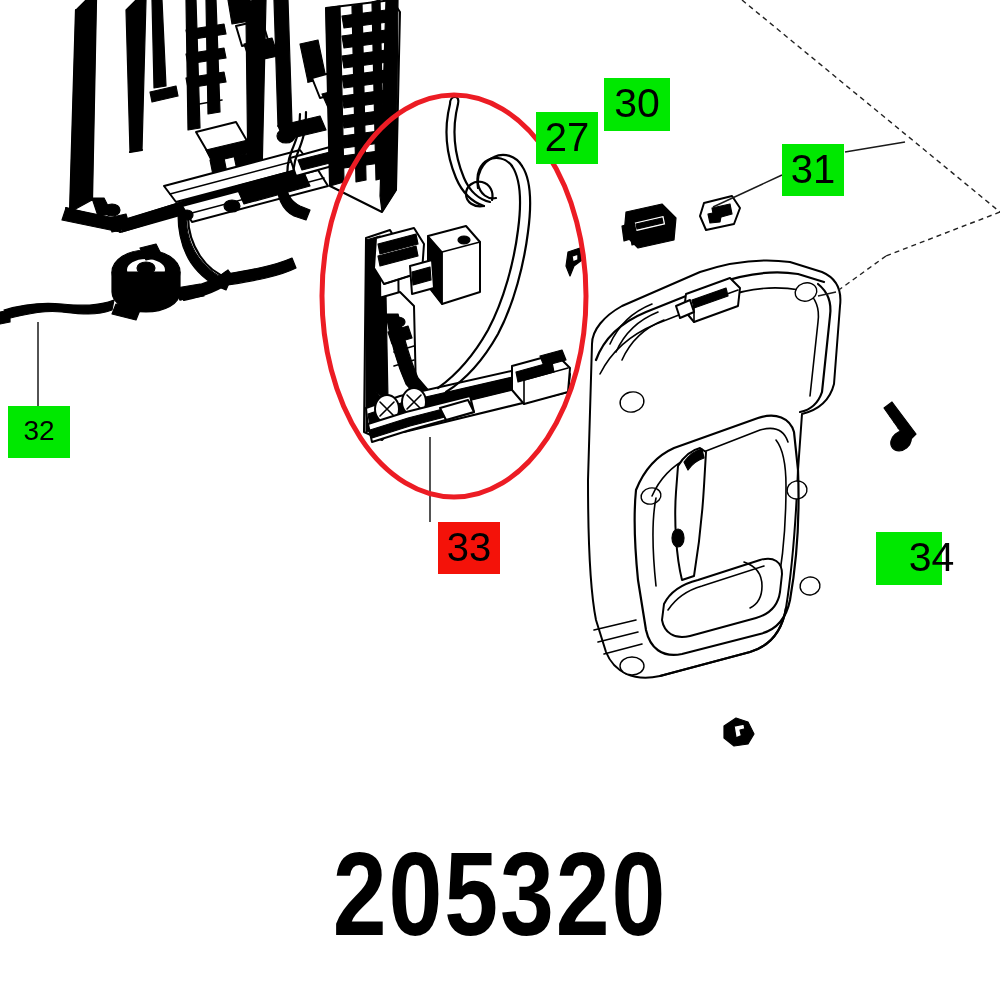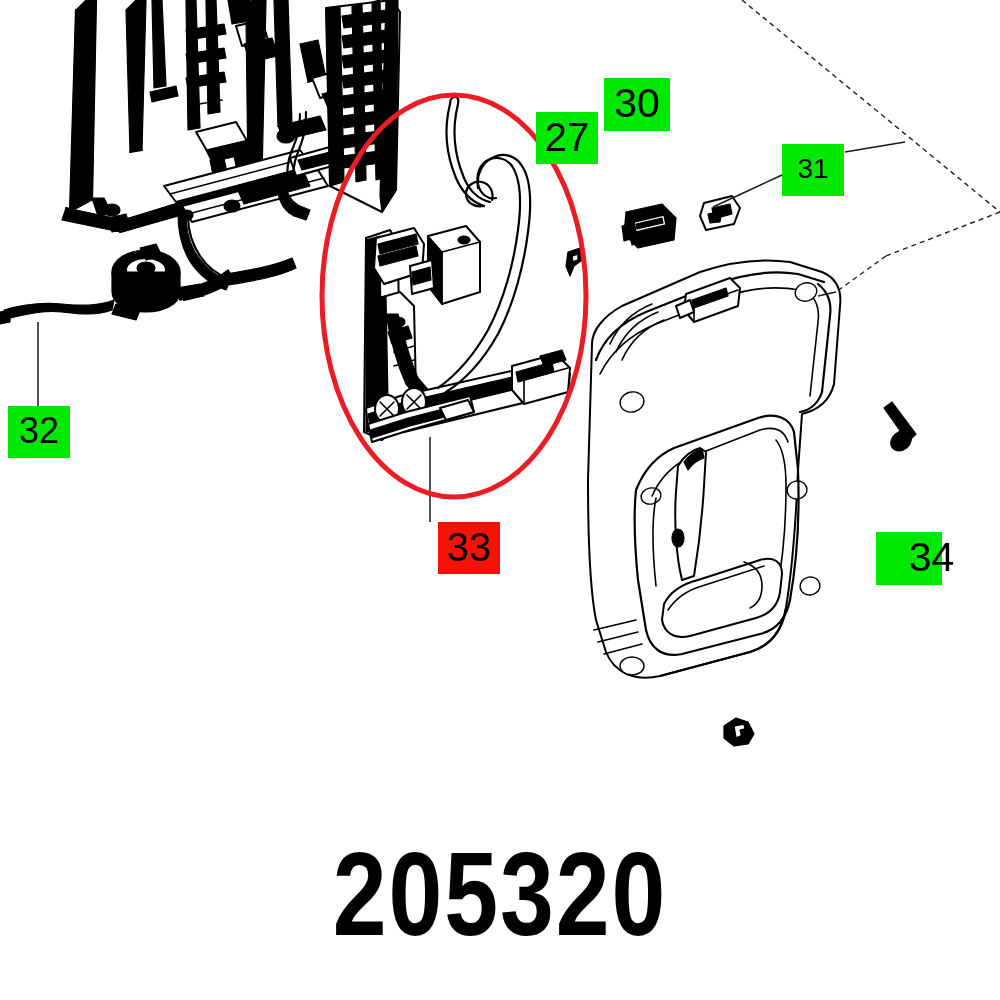--- a/index.html
+++ b/index.html
@@ -334,25 +334,25 @@
   </svg>
 
   <div class="callout" style="left:536px;top:112px;width:62px;height:52px;background:#00e800;font-size:40px;align-items:center;">
     <span>27</span>
   </div>
 
   <div class="callout" style="left:604px;top:78px;width:66px;height:53px;background:#00e800;font-size:41px;">
     <span>30</span>
   </div>
 
-  <div class="callout" style="left:782px;top:144px;width:62px;height:52px;background:#00e800;font-size:28px;">
+  <div class="callout" style="left:782px;top:144px;width:62px;height:52px;background:#00e800;font-size:40px;">
     <span>31</span>
   </div>
 
-  <div class="callout" style="left:8px;top:406px;width:62px;height:52px;background:#00e800;font-size:36px;">
+  <div class="callout" style="left:8px;top:406px;width:62px;height:52px;background:#00e800;font-size:28px;">
     <span>32</span>
   </div>
 
   <div class="callout" style="left:400px;top:522px;width:62px;height:52px;background:#f41209;font-size:40px;margin-left:38px;">
     <span>33</span>
   </div>
 
   <div class="callout" style="left:876px;top:532px;width:66px;height:53px;background:#00e800;font-size:41px;padding-left:45px;">
     <span>34</span>
   </div>

